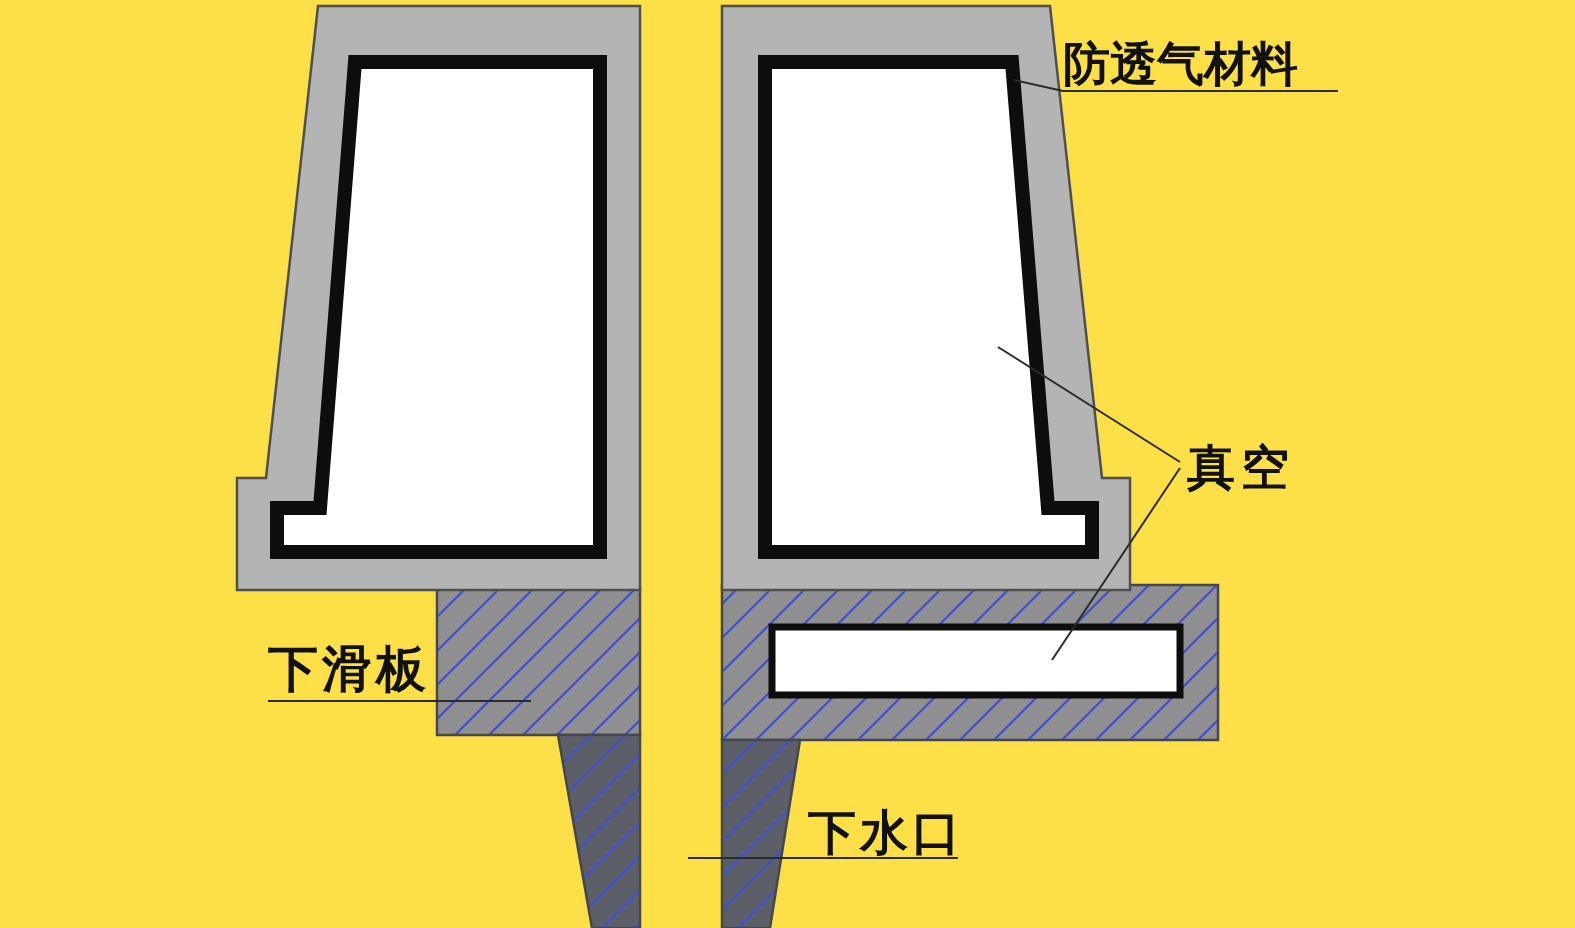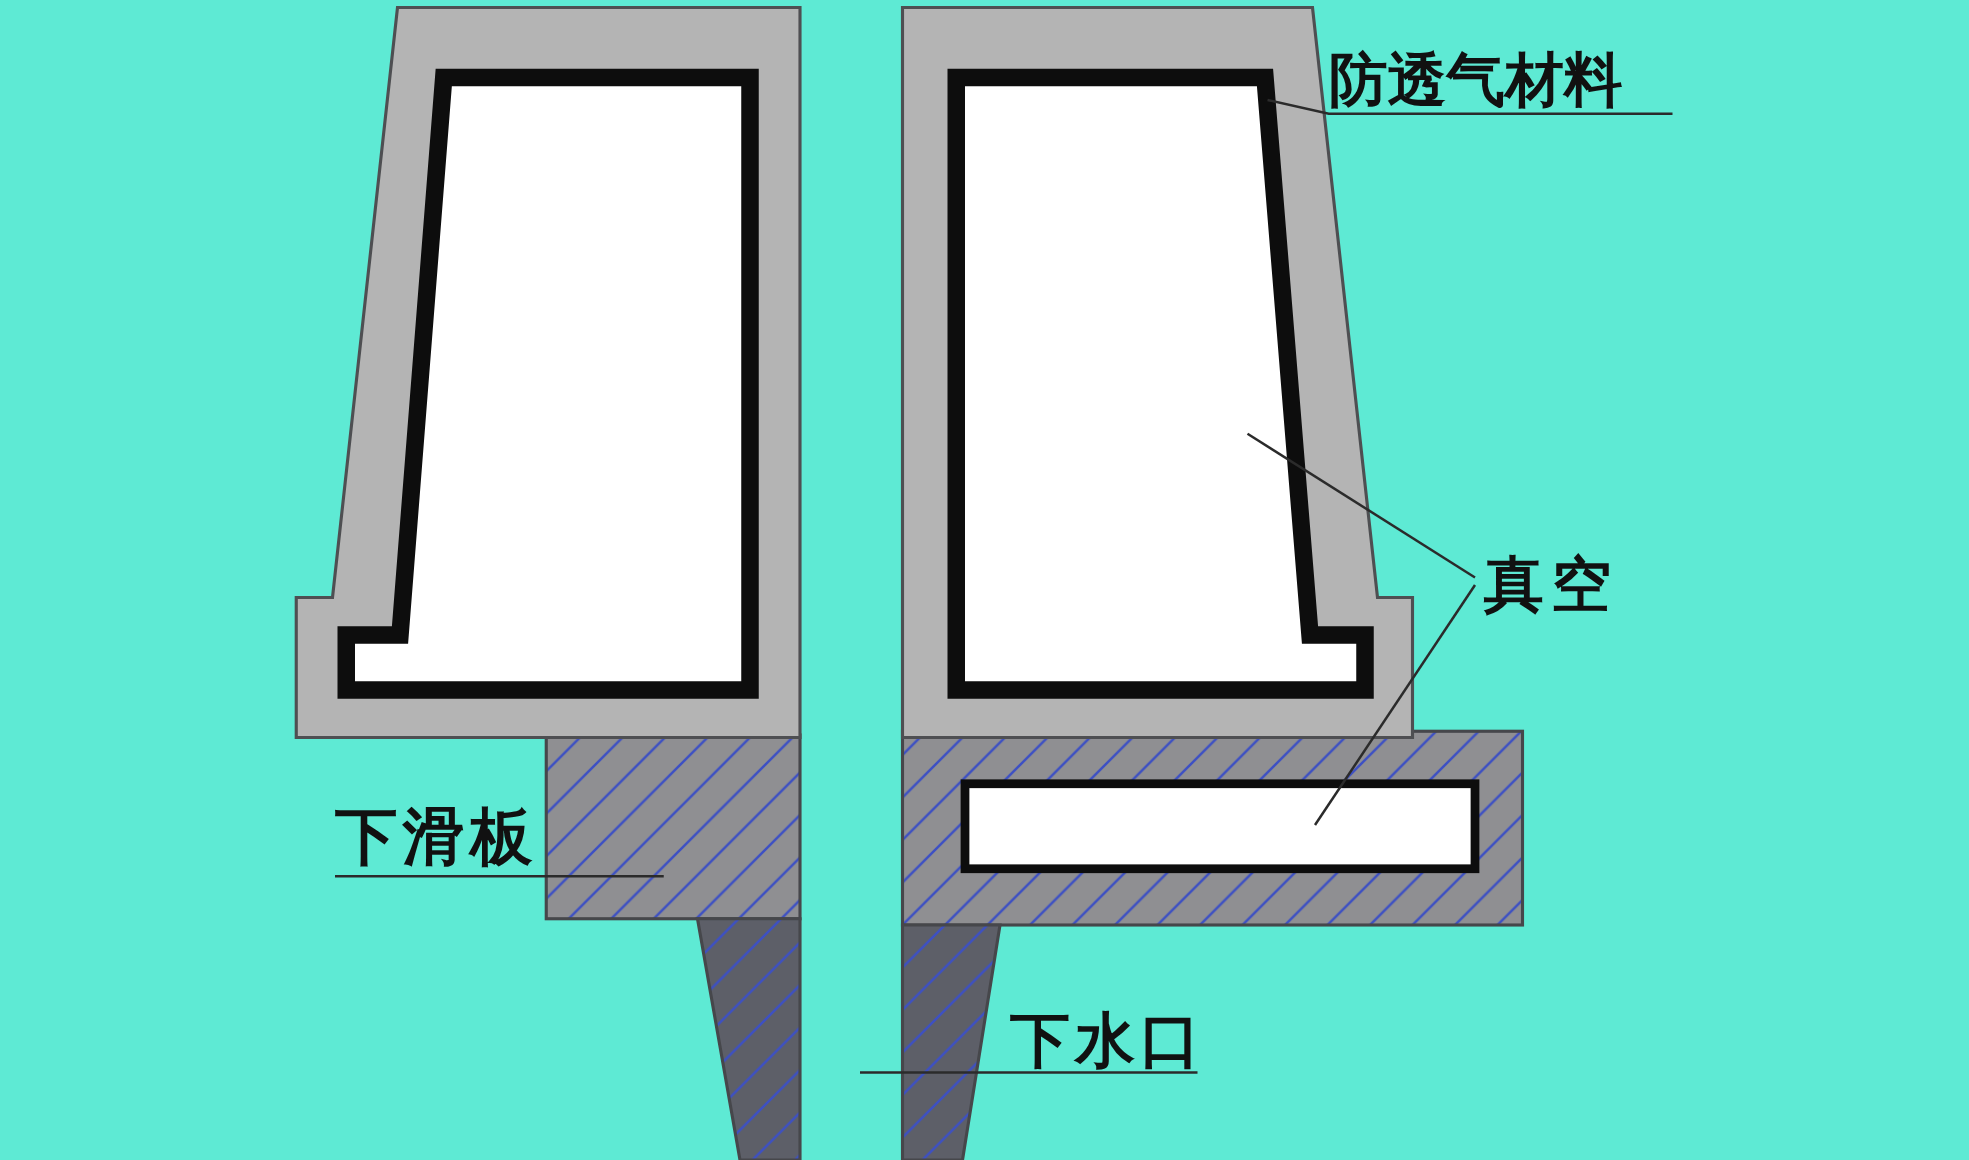--- a/index.html
+++ b/index.html
@@ -5,21 +5,21 @@
   html, body {
     margin: 0;
     padding: 0;
     background: #ffffff;
     font-family: "Liberation Serif", "DejaVu Serif", serif;
   }
   .stage {
     position: relative;
     width: 1575px;
     height: 928px;
-    background: #5eead4;
+    background: #fde047;
     overflow: hidden;
   }
   svg { display: block; }
 
   
   .mold        { stroke: #4e4f52; stroke-width: 2.5; stroke-linejoin: miter; }
   .cavity      { fill: #ffffff; stroke-width: 14; stroke-linejoin: miter; }
   .hatch-block { stroke: #46474b; stroke-width: 2.5; stroke-linejoin: miter; }
   .slot        { fill: #ffffff; stroke-width: 7; }
   .leader      { fill: none; stroke-width: 2; }

